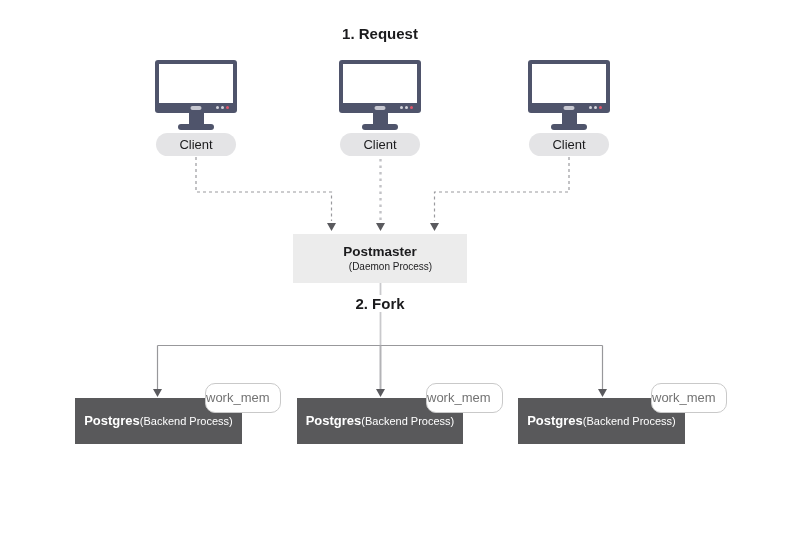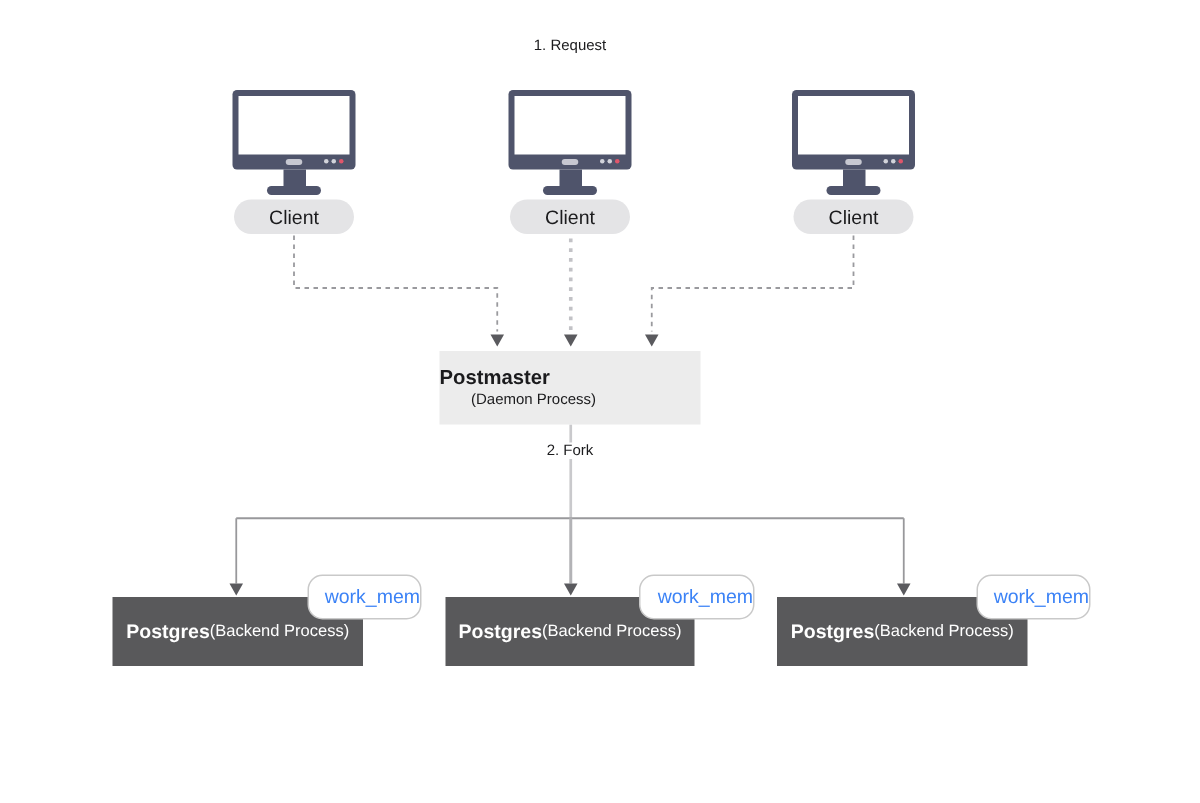--- a/index.html
+++ b/index.html
@@ -44,22 +44,22 @@
   .dash-mid{fill:none;stroke:var(--dash_mid);stroke-width:2.4;stroke-dasharray:2.5 4;}
   .line{fill:none;stroke:var(--line);stroke-width:1.2;}
   .line-light{fill:none;stroke:var(--line_light);stroke-width:1.8;}
   .line-mid{fill:none;stroke:var(--line_mid);stroke-width:2;}
   .arrowhead{fill:var(--arrow);stroke:none;}
 
   .step-label{
     position:absolute;
     left:293px;width:174px;
     text-align:center;
-    font-weight:normal;
-    font-size:10px;
+    font-weight:bold;
+    font-size:15px;
     color:var(--text_dark);
     z-index:3;
   }
   .step1{top:25px;}
   .step2{top:295px;}
   .step2 .step2-text{display:inline-block;background:var(--bg);padding:0 9px;}
 
   
   .client-group{position:absolute;top:60px;width:82px;z-index:2;}
   .cg1{left:155px;}
@@ -88,21 +88,21 @@
     margin:3px auto 0;
     width:80px;height:23px;line-height:23px;
     border-radius:12px;background:var(--client_pill_bg);
     text-align:center;font-size:13px;font-weight:normal;color:var(--text_dark);
   }
 
   
   .postmaster{
     position:absolute;left:293px;top:234px;width:174px;height:49px;
     background:var(--postmaster_bg);
-    display:flex;flex-direction:column;justify-content:center;align-items:flex-start;
+    display:flex;flex-direction:column;justify-content:center;align-items:center;
     z-index:2;
   }
   .pm-title{font-size:13.5px;font-weight:bold;color:var(--text_dark);line-height:16px;}
   .pm-sub{font-size:10px;color:var(--text_dark);line-height:14px;margin-left:21px;}
 
   
   .backend{
     position:absolute;top:398px;height:46px;
     background:var(--backend_bg);
     display:flex;flex-direction:row;justify-content:center;align-items:center;
@@ -110,22 +110,22 @@
   }
   .b1{left:75px;width:167px;}
   .b2{left:297px;width:166px;}
   .b3{left:518px;width:167px;}
   .be-title{font-size:13px;font-weight:bold;color:var(--text_light);line-height:16px;}
   .be-sub{font-size:11px;color:var(--text_light);line-height:13px;}
 
   .badge{
     position:absolute;top:383px;height:28px;line-height:28px;
     background:var(--badge_bg);border:1px solid var(--badge_border);
-    border-radius:10px;text-align:right;
-    font-size:13px;color:#3b82f6;
+    border-radius:10px;text-align:left;
+    font-size:13px;color:#737373;
     z-index:4;
   }
   .badge1{left:205px;width:74px;}
   .badge2{left:426px;width:75px;}
   .badge3{left:651px;width:74px;}
 </style>
 </head>
 <body>
 
 <div class="canvas">

